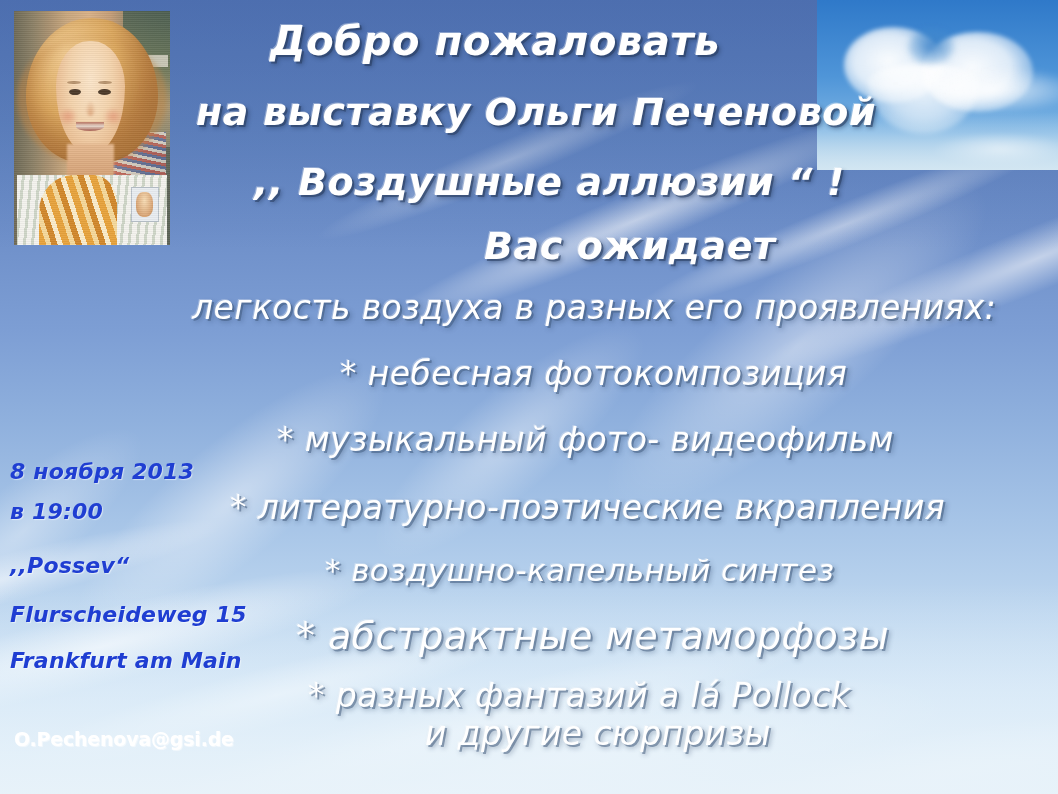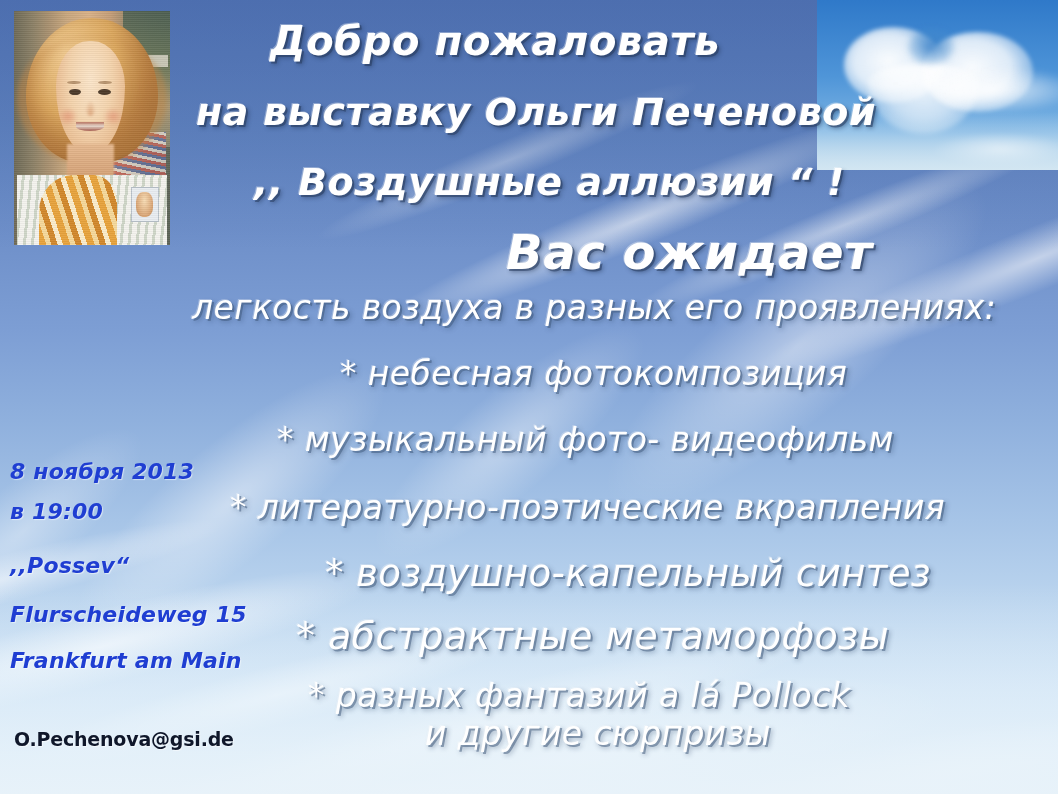--- a/index.html
+++ b/index.html
@@ -327,21 +327,21 @@
     color: #1f3ed2;
     white-space: nowrap;
     position: absolute;
     letter-spacing: .2px;
     text-shadow: 1px 1px 1px rgba(255,255,255,.55);
   }
   .email-line {
     font-family: "DejaVu Sans", sans-serif;
     font-weight: bold;
     font-style: normal;
-    color: #0f172a;
+    color: #ffffff;
     white-space: nowrap;
     position: absolute;
     font-size: 19px;
     letter-spacing: -.2px;
     text-shadow: 1px 1px 1px rgba(255,255,255,.6);
   }
 </style>
 </head>
 <body>
 
@@ -389,29 +389,29 @@
     </div>
     <div class="wisp"></div>
     <div class="wisp2"></div>
     <div class="cp-haze"></div>
   </div>
 
   <div class="headline-group">
     <div class="hl-line" style="left: 270px; top: 18px; font-size: 40px; text-align: right;">Добро пожаловать</div>
     <div class="hl-line" style="left: 196px; top: 90px; font-size: 38px;">на выставку Ольги Печеновой</div>
     <div class="hl-line" style="left: 254px; top: 160px; font-size: 38px;">,, Воздушные аллюзии “ !</div>
-    <div class="hl-line" style="left: 506px; top: 224px; font-size: 48px;">Вас ожидает</div>
+    <div class="hl-line" style="left: 484px; top: 224px; font-size: 38px;">Вас ожидает</div>
   </div>
 
   <div>
     <div class="body-line" style="left: 192px; top: 288px; font-size: 33px;">легкость воздуха в разных его проявлениях:</div>
     <div class="body-line" style="left: 340px; top: 354px; font-size: 33px;">* небесная фотокомпозиция</div>
     <div class="body-line" style="left: 277px; top: 420px; font-size: 33px;">* музыкальный фото- видеофильм</div>
     <div class="body-line" style="left: 230px; top: 488px; font-size: 33px;">* литературно-поэтические вкрапления</div>
-    <div class="body-line" style="left: 325px; top: 552px; font-size: 37px;">* воздушно-капельный синтез</div>
+    <div class="body-line" style="left: 325px; top: 552px; font-size: 31px;">* воздушно-капельный синтез</div>
     <div class="body-line" style="left: 296px; top: 614px; font-size: 38px;">* абстрактные метаморфозы</div>
     <div class="body-line" style="left: 308px; top: 676px; font-size: 33px;">* разных фантазий а lá Pollock</div>
     <div class="body-line" style="left: 425px; top: 714px; font-size: 33px;">и другие сюрпризы</div>
   </div>
 
   <div>
     <div class="info-line" style="left: 10px; top: 459px; font-size: 22px;">8 ноября 2013</div>
     <div class="info-line" style="left: 10px; top: 499px; font-size: 22px; text-align: center;">в 19:00</div>
     <div class="info-line" style="left: 10px; top: 553px; font-size: 22px;">,,Possev“</div>
     <div class="info-line" style="left: 10px; top: 602px; font-size: 22px;">Flurscheideweg 15</div>

